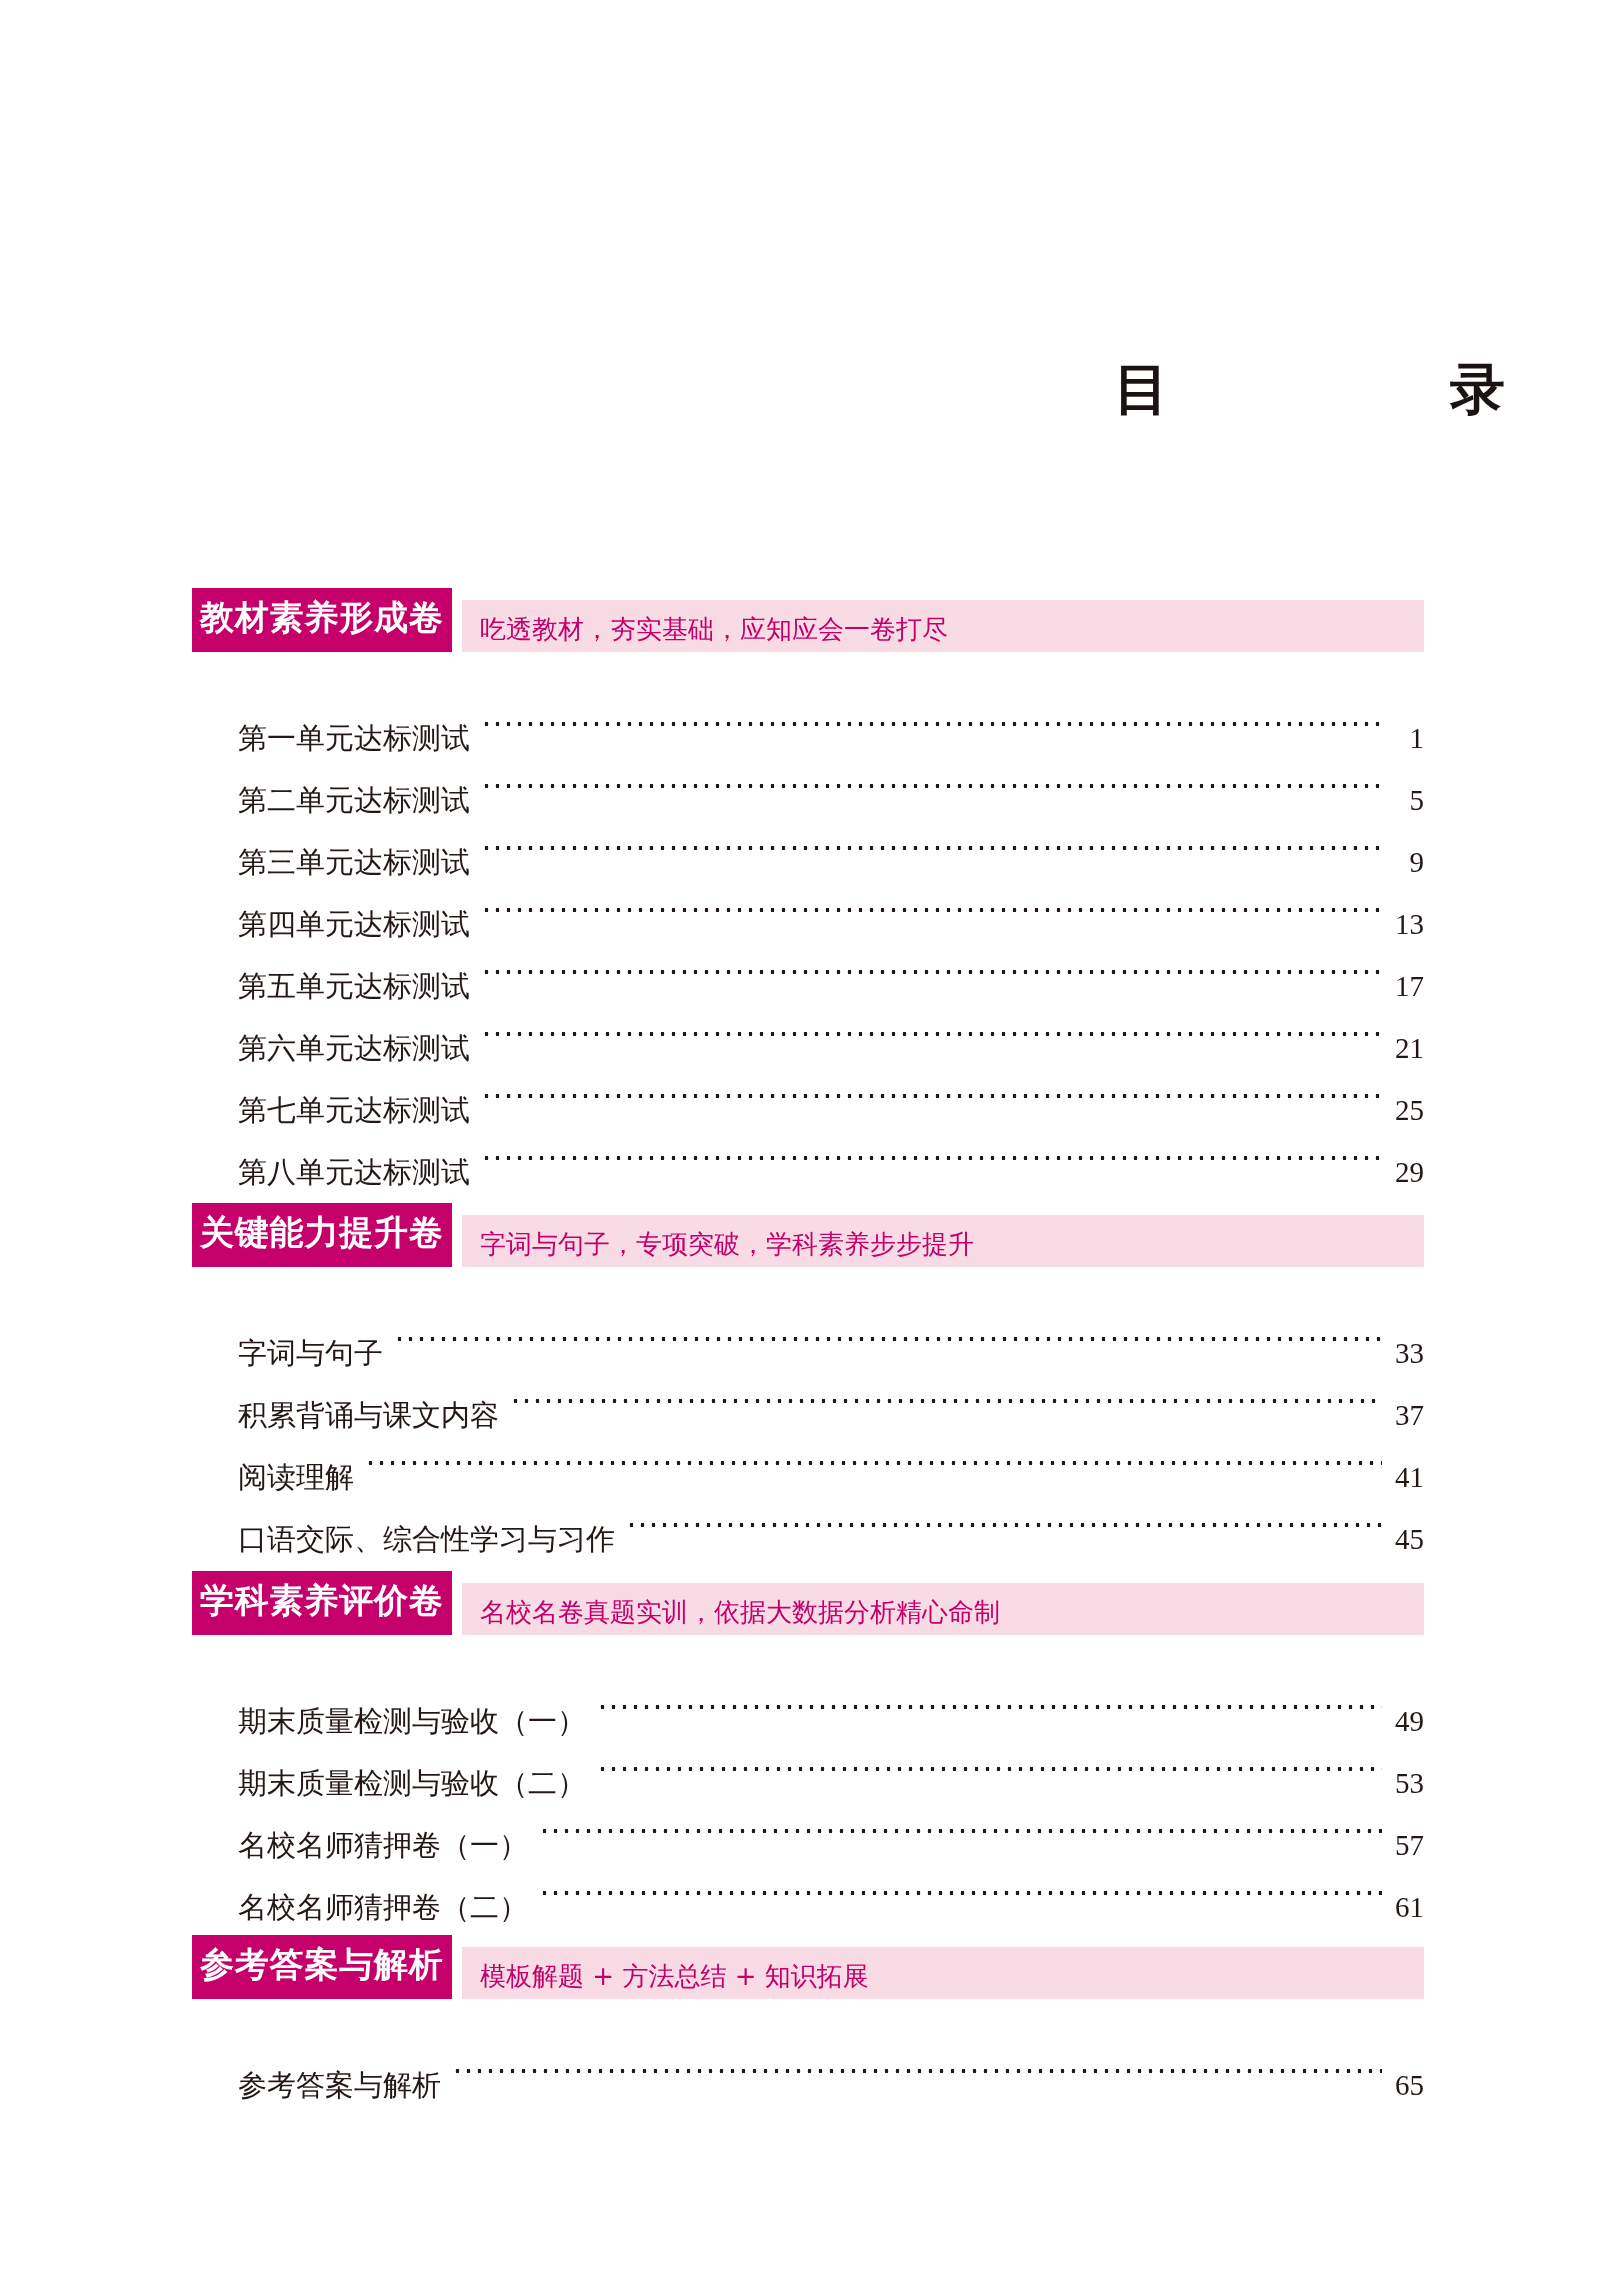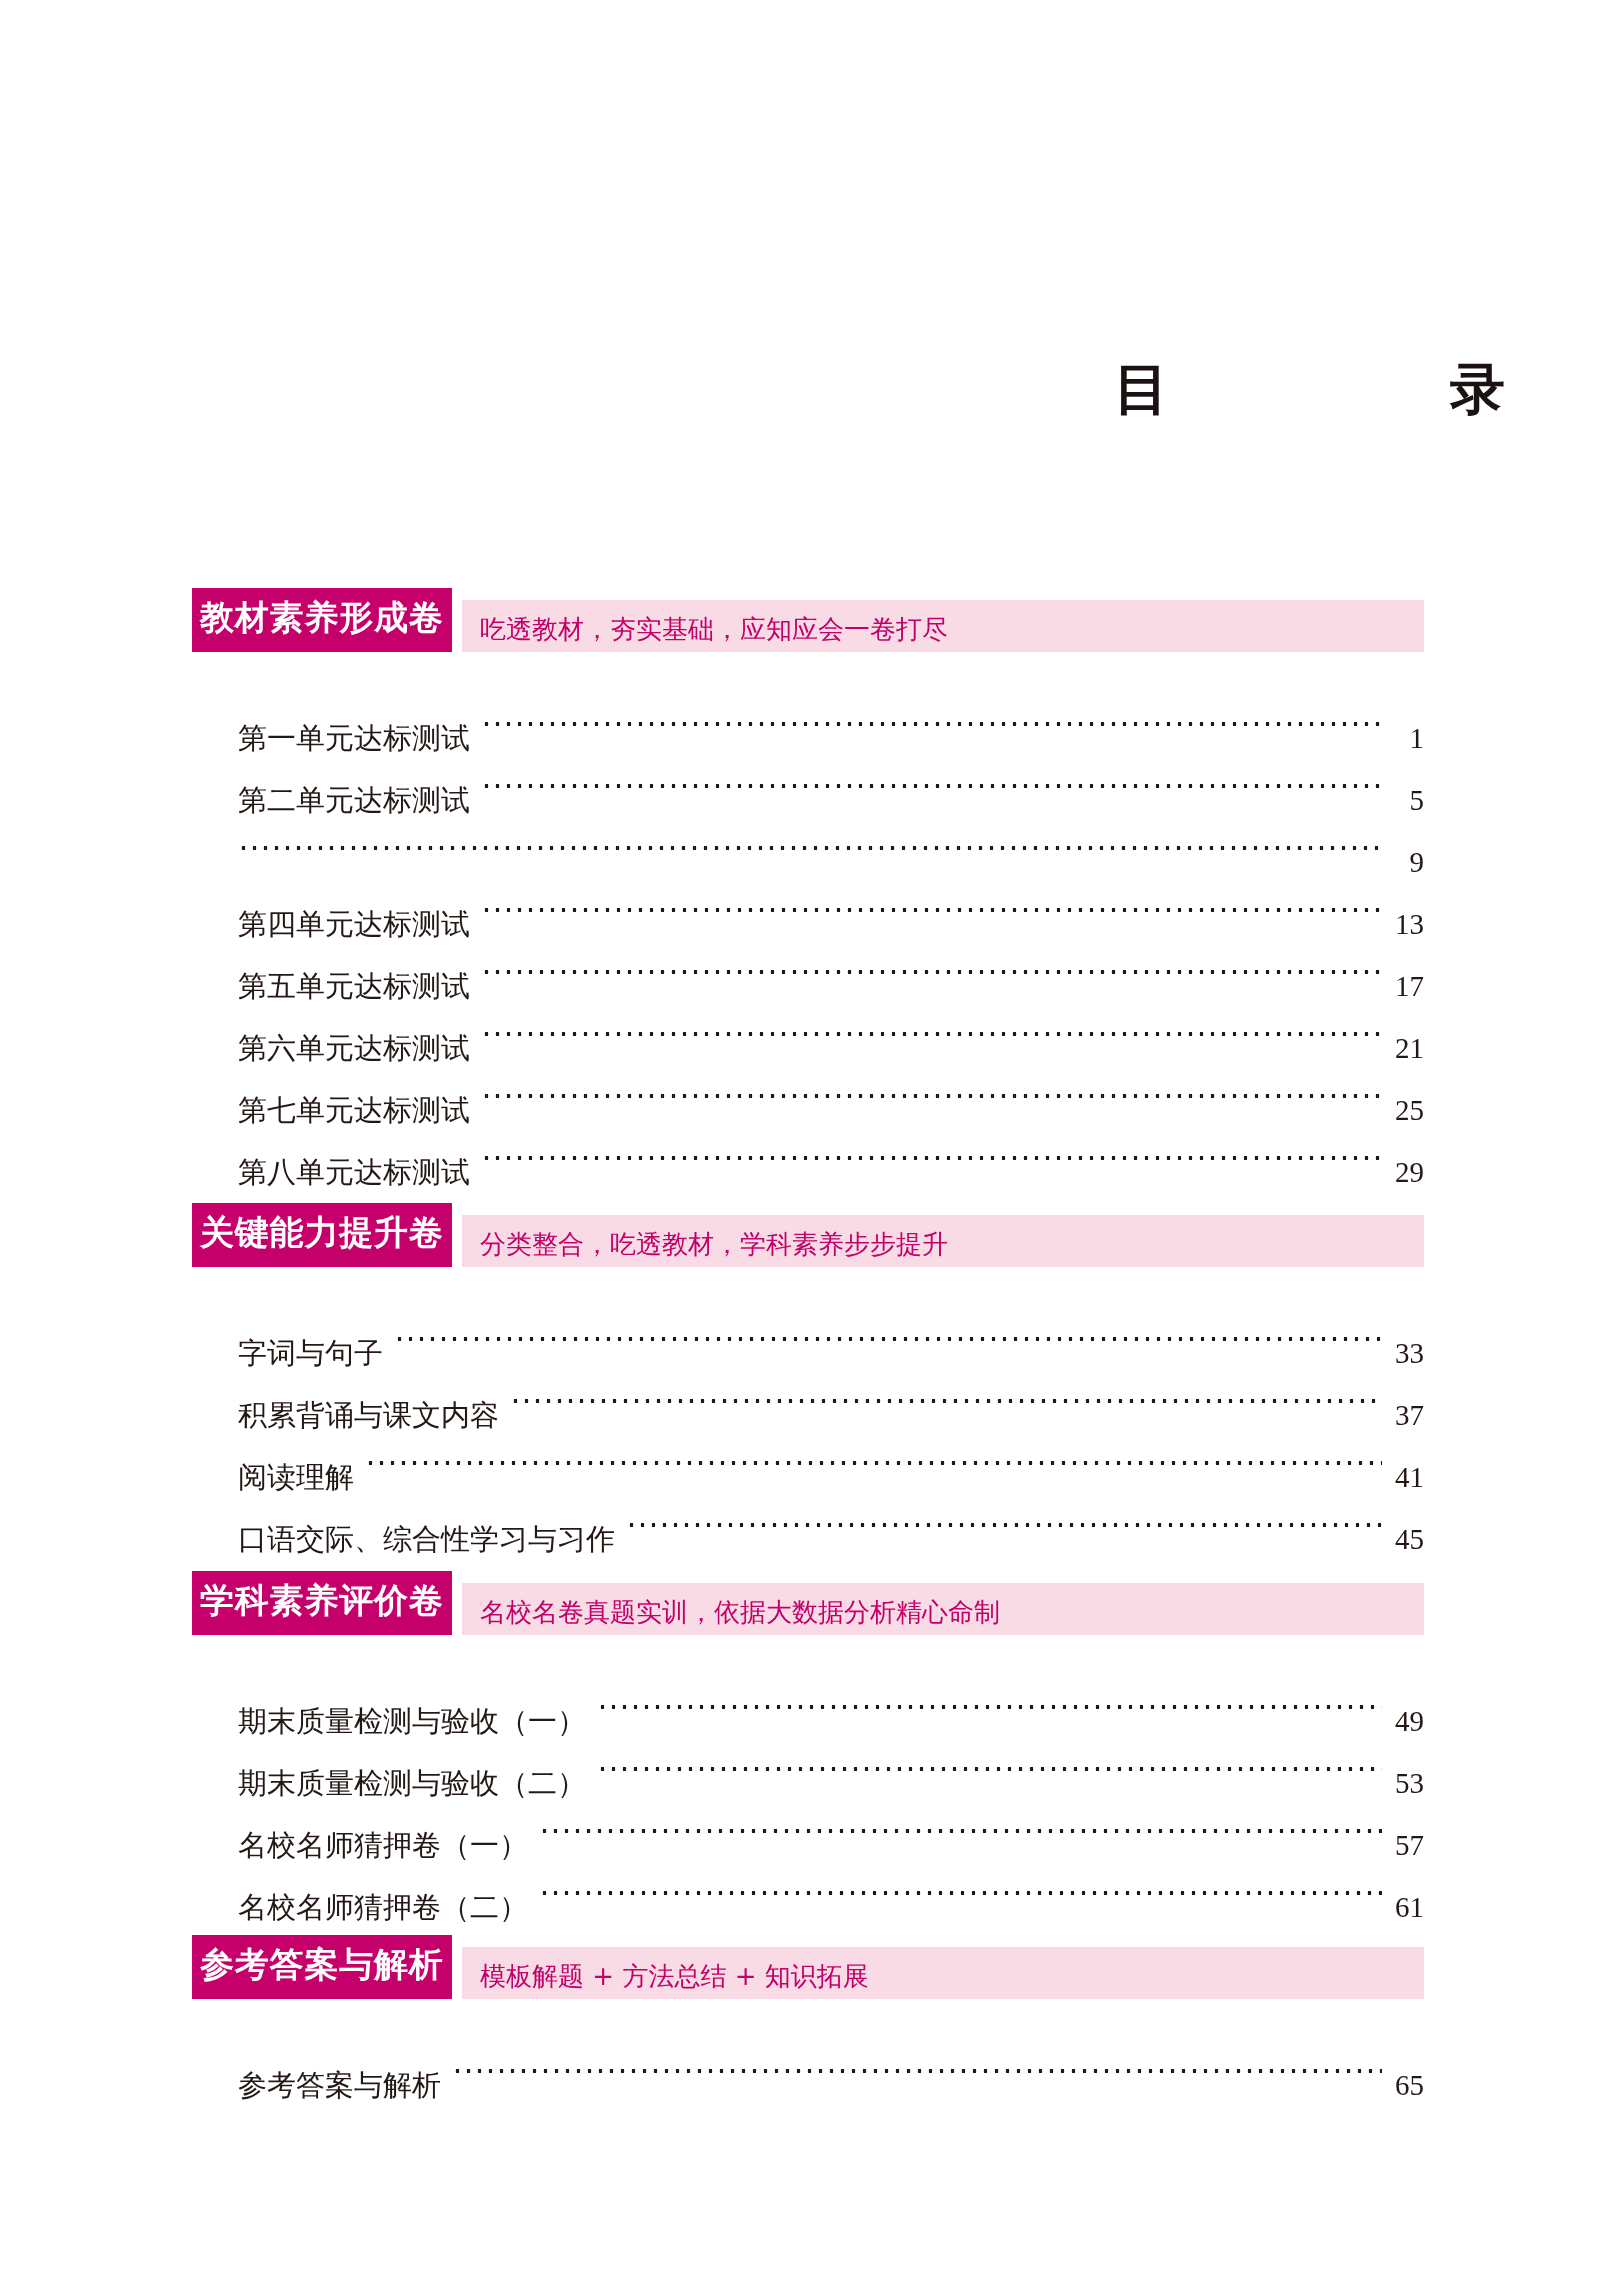--- a/index.html
+++ b/index.html
@@ -42,20 +42,21 @@
         <span class="entry-title">第一单元达标测试</span>
         <span class="entry-leader"></span>
         <span class="entry-page">1</span>
       </li>
     <li class="entry">
         <span class="entry-title">第二单元达标测试</span>
         <span class="entry-leader"></span>
         <span class="entry-page">5</span>
       </li>
     <li class="entry">
+        <span class="entry-title">第三单元达标测试</span>
         <span class="entry-leader"></span>
         <span class="entry-page">9</span>
       </li>
     <li class="entry">
         <span class="entry-title">第四单元达标测试</span>
         <span class="entry-leader"></span>
         <span class="entry-page">13</span>
       </li>
     <li class="entry">
         <span class="entry-title">第五单元达标测试</span>
@@ -76,21 +77,21 @@
         <span class="entry-title">第八单元达标测试</span>
         <span class="entry-leader"></span>
         <span class="entry-page">29</span>
       </li>
   </ul>
 </div>
 
 <div class="section" style="top:1203px;">
   <div class="section-header">
     <div class="section-label">关键能力提升卷</div>
-    <div class="section-slogan">分类整合，吃透教材，学科素养步步提升</div>
+    <div class="section-slogan">字词与句子，专项突破，学科素养步步提升</div>
   </div>
   <ul class="entries" style="margin-top:34px;">
     <li class="entry">
         <span class="entry-title">字词与句子</span>
         <span class="entry-leader"></span>
         <span class="entry-page">33</span>
       </li>
     <li class="entry">
         <span class="entry-title">积累背诵与课文内容</span>
         <span class="entry-leader"></span>

